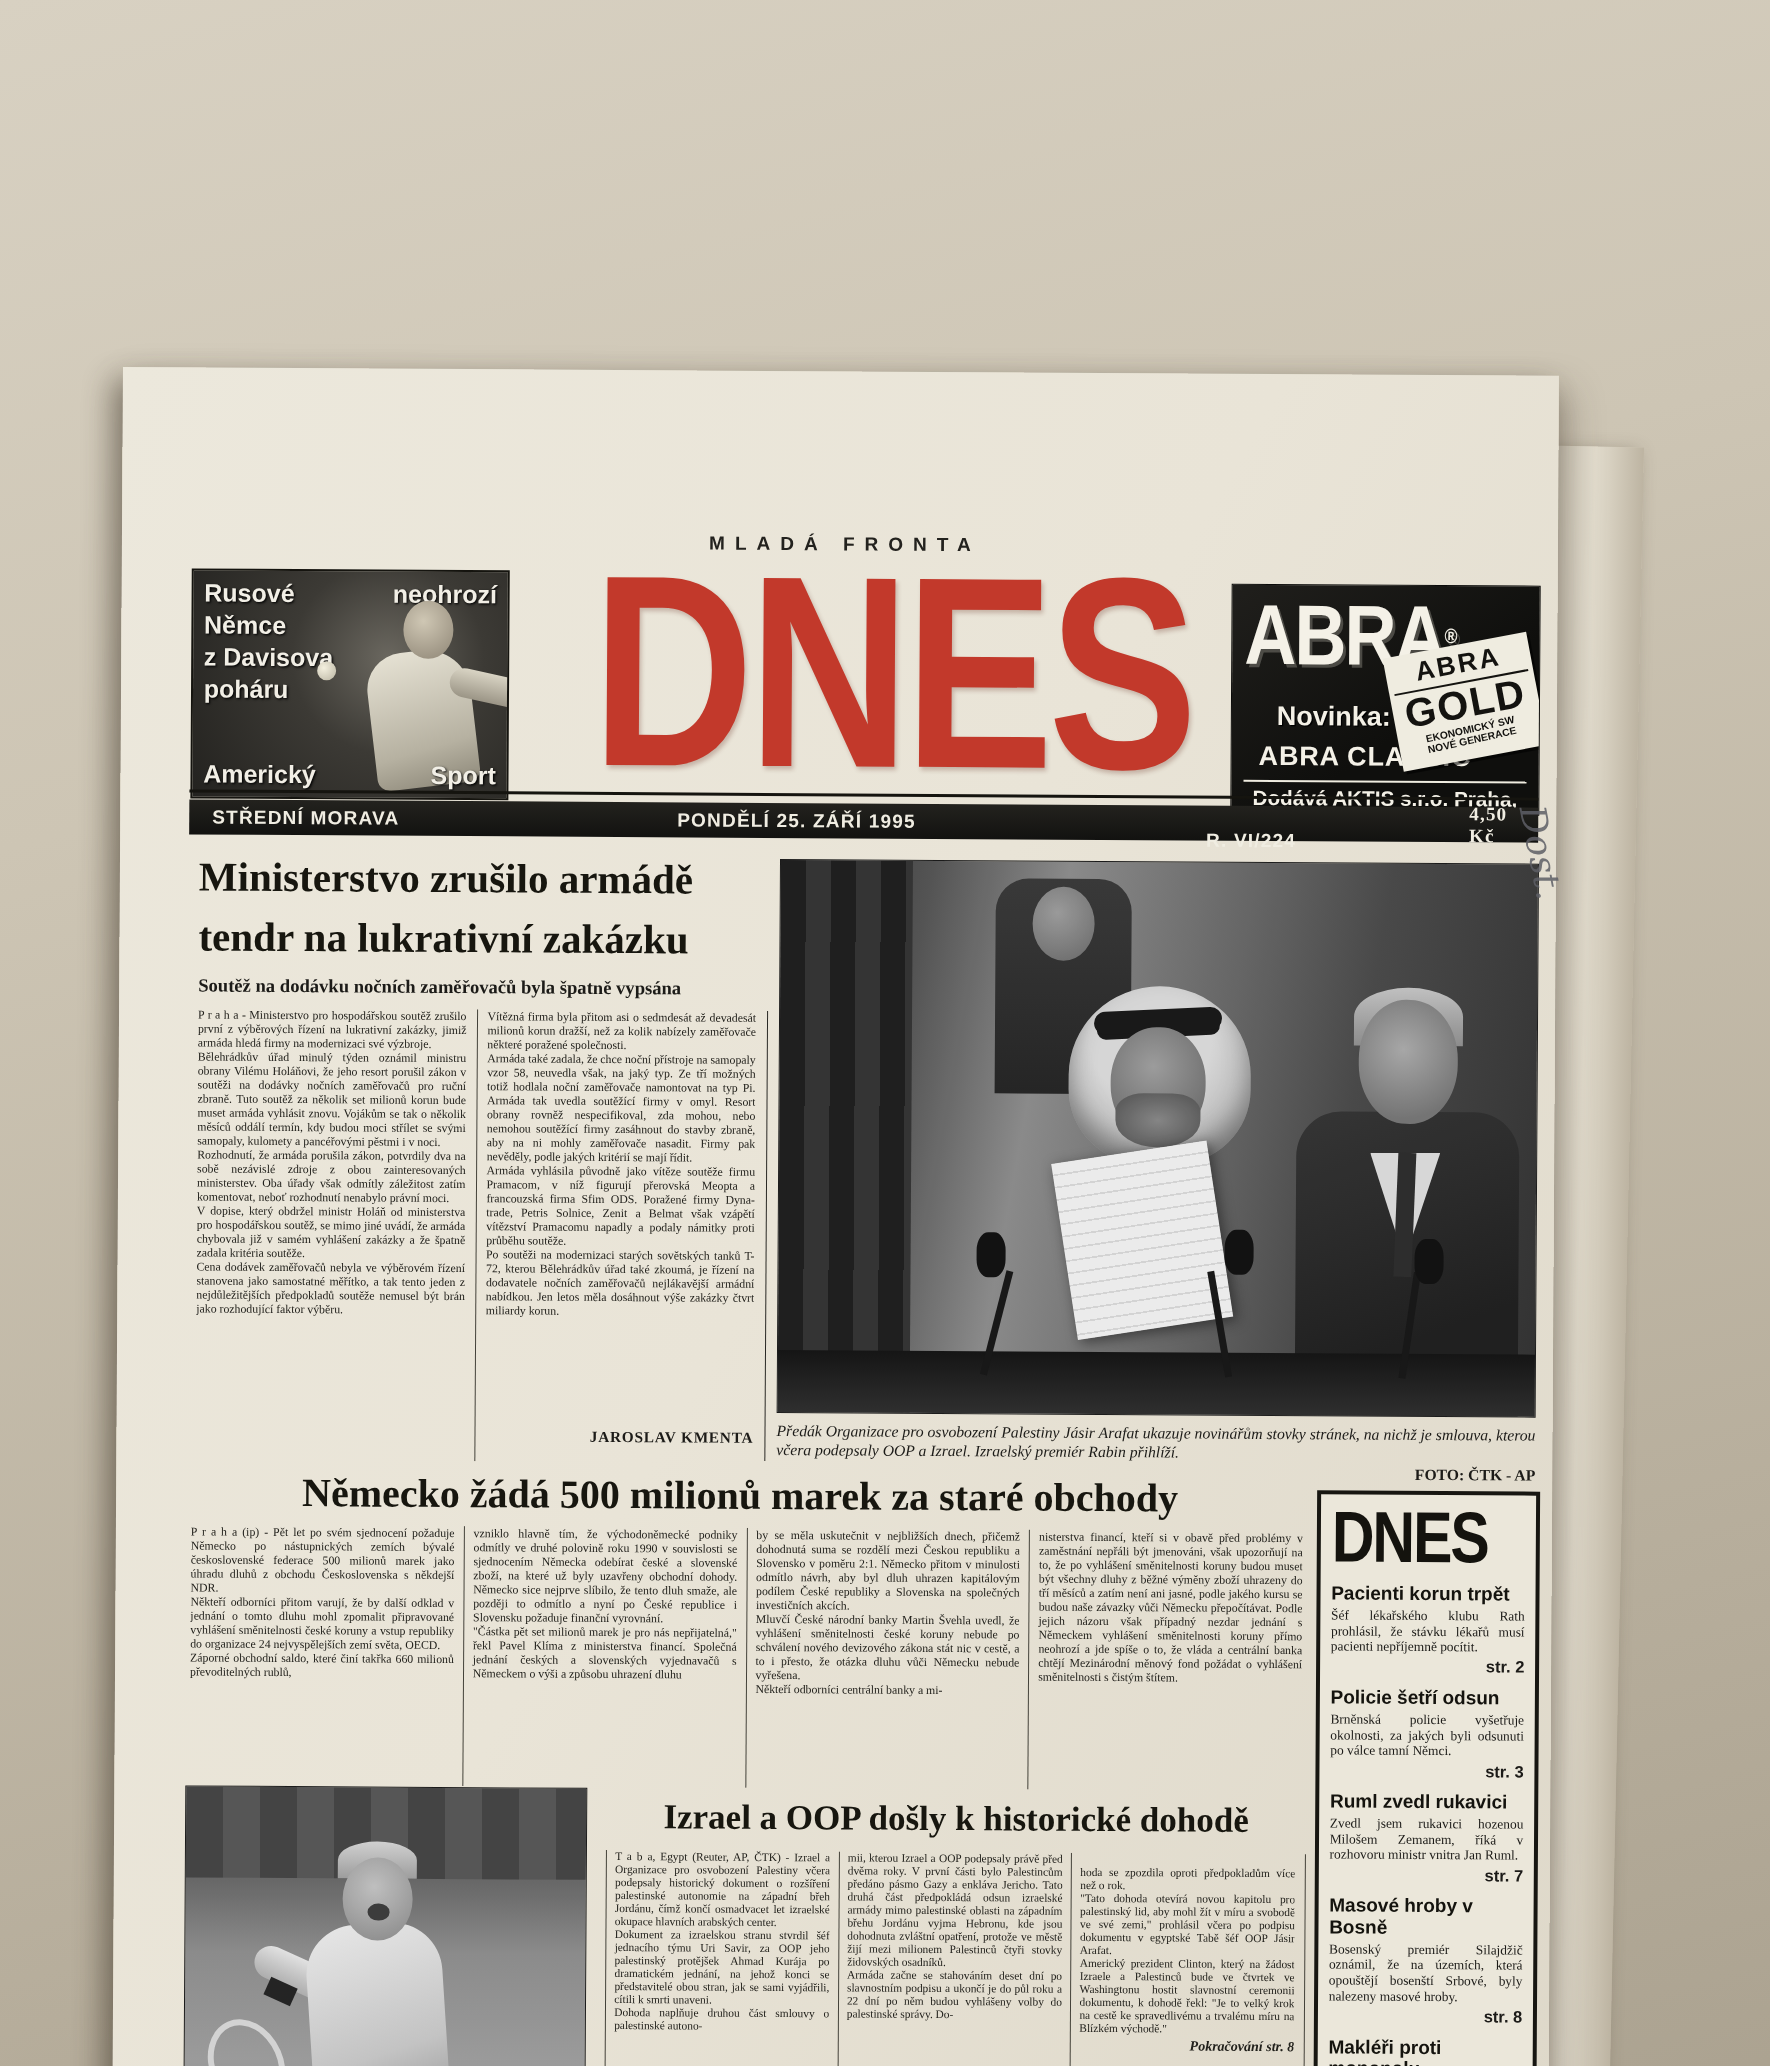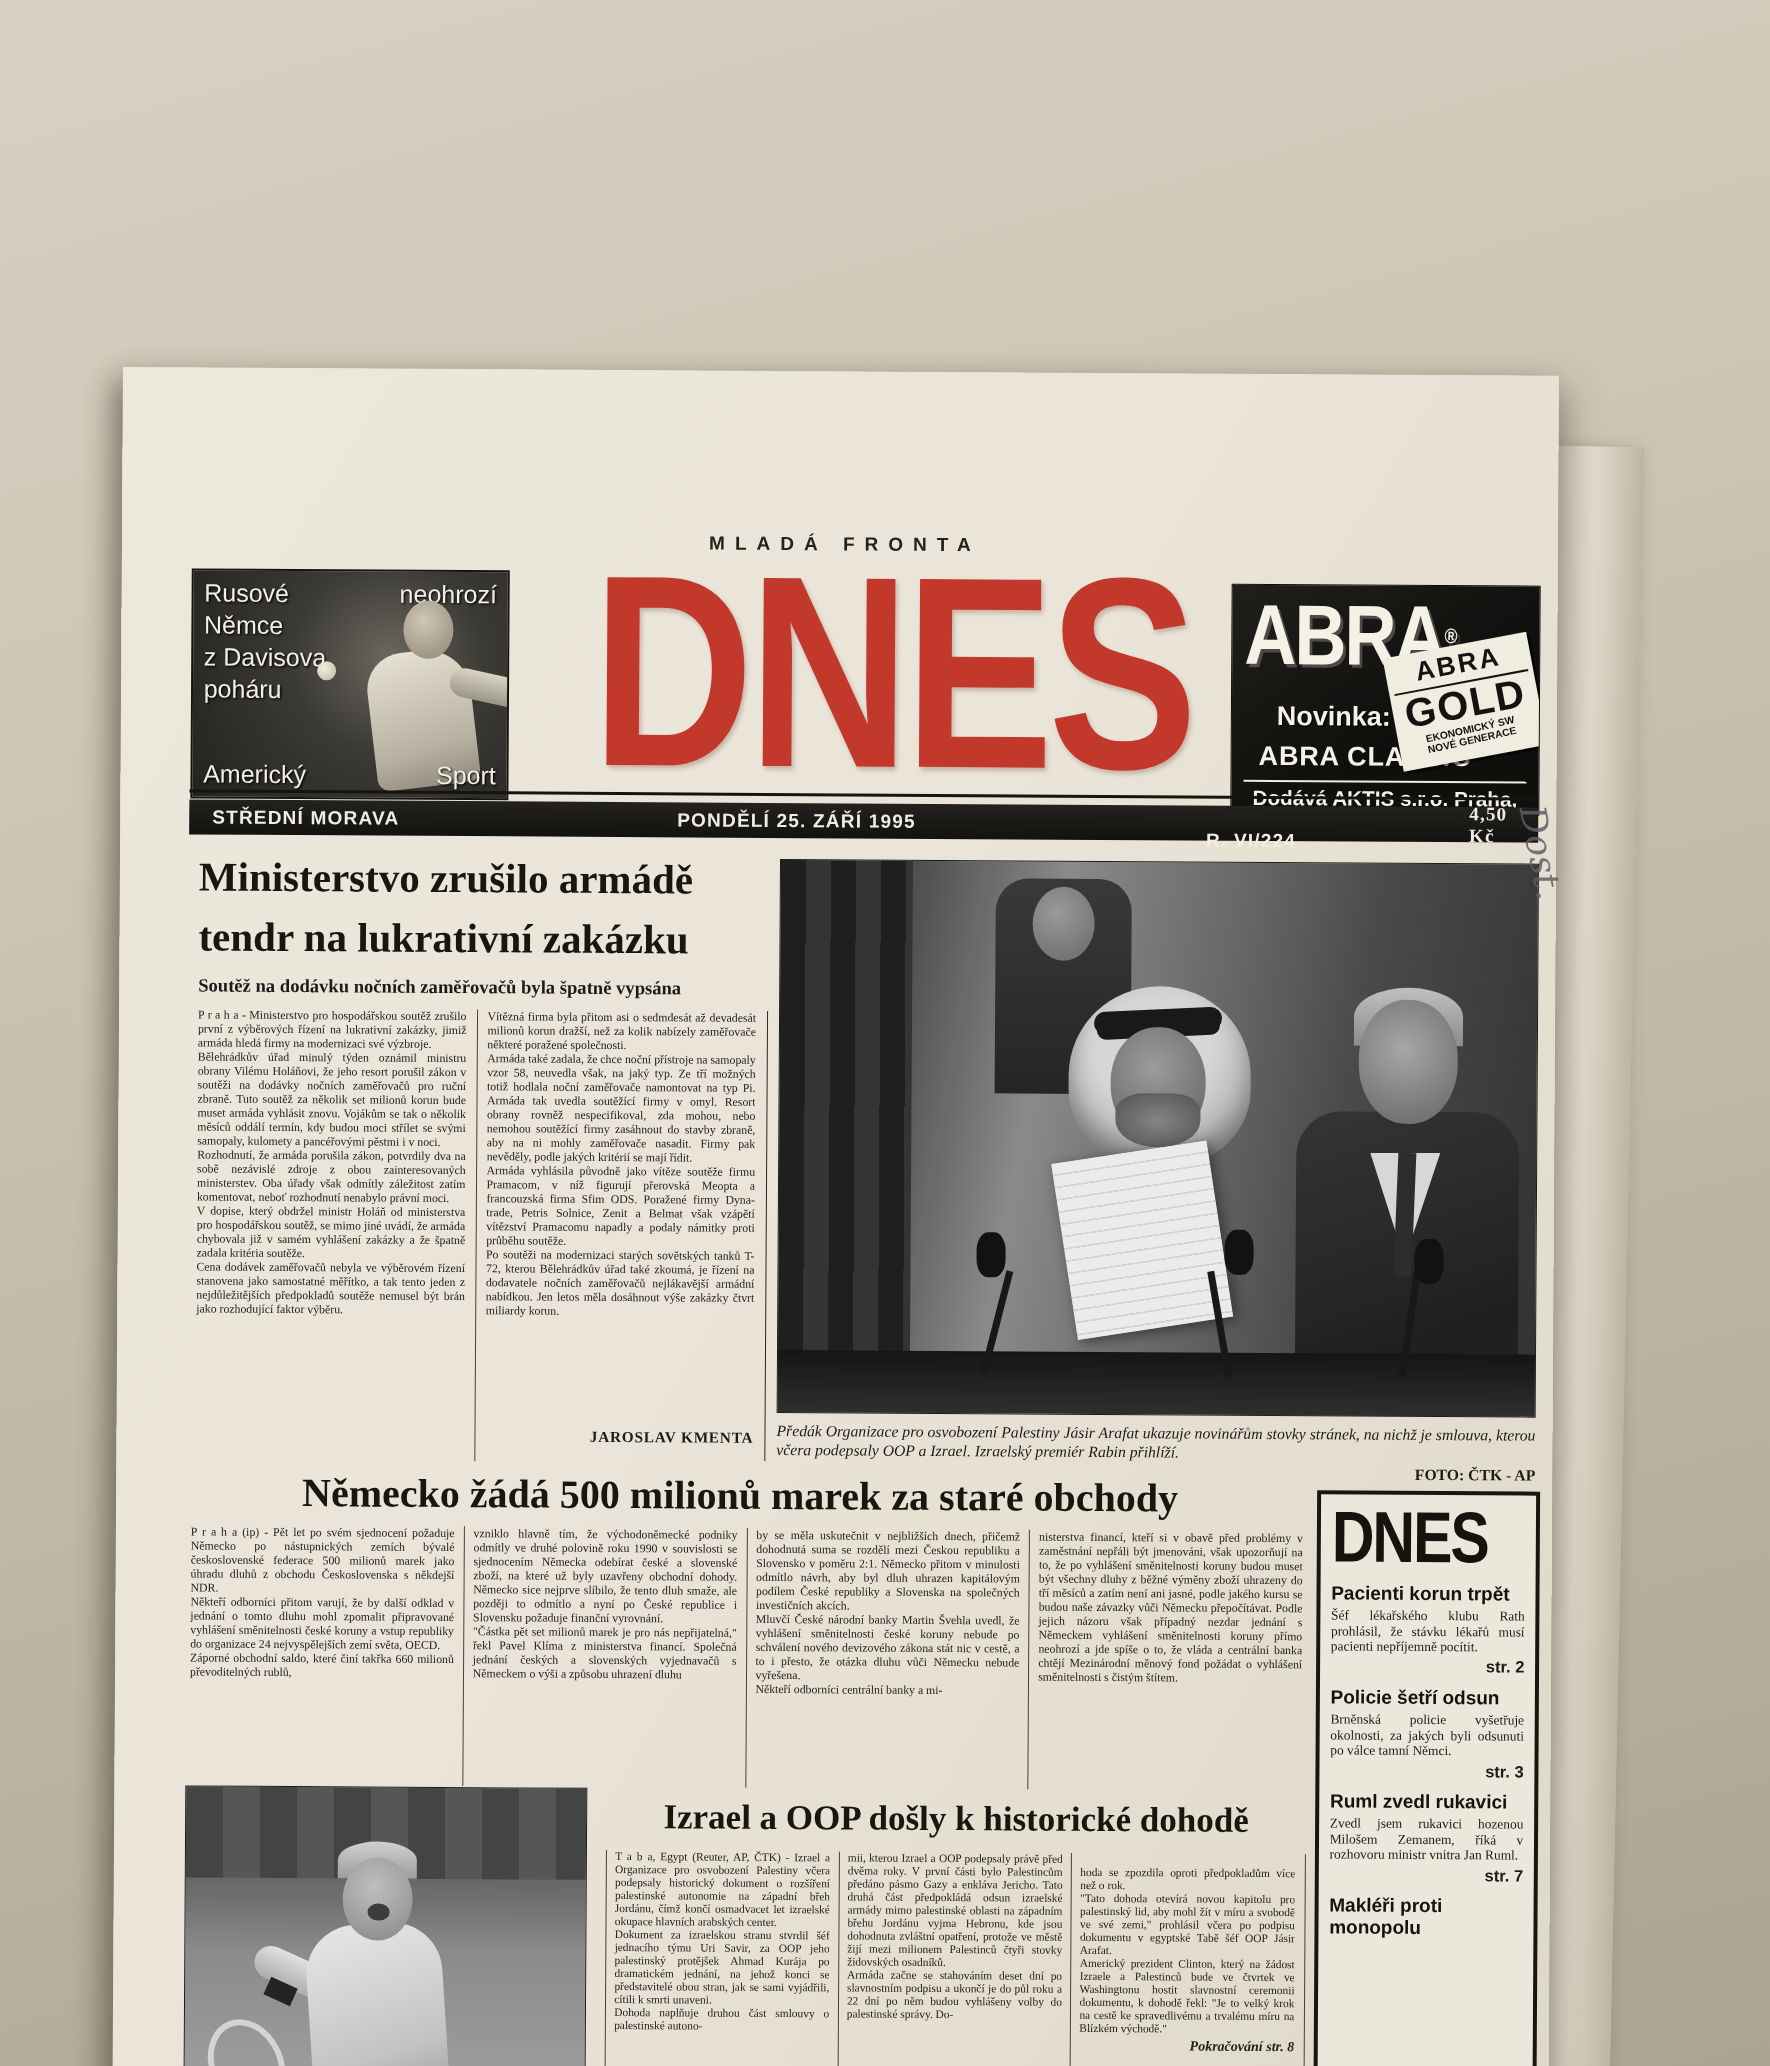--- a/index.html
+++ b/index.html
@@ -21,21 +21,21 @@
   .logo-wrap{left:405px;top:185px;width:636px;height:240px;text-align:center;overflow:visible;}
   .logo-wrap span{display:inline-block;font-weight:900;font-size:273px;line-height:231px;
        letter-spacing:-6.6px;color:#c2392b;transform:scale(.82,1);transform-origin:center top;
        text-shadow:2.5px 3.3px 5px rgba(90,30,20,.25);}
   
   .promo{left:70px;top:201px;width:314px;height:226px;background:
        radial-gradient(circle at 62% 38%, #6a675f 0%, #3c3a35 40%, #23221f 100%);
        border:2.5px solid #15140f;color:#f2efe6;overflow:hidden;}
   .promo .row{display:flex;justify-content:space-between;padding:7.4px 10.7px 0 10.7px;}
   .promo .ln{padding:0.8px 10.7px 0 10.7px;}
-  .promo b{font-weight:normal;font-size:25px;line-height:31px;text-shadow:1.2px 1.2px 2.5px #000;}
+  .promo b{font-weight:bold;font-size:25px;line-height:31px;text-shadow:1.2px 1.2px 2.5px #000;}
   .promo .bottom{position:absolute;left:0;right:0;bottom:7.4px;display:flex;justify-content:space-between;padding:0 10.7px;}
   .p-ball{position:absolute;left:124px;top:90px;width:19px;height:19px;border-radius:50%;
        background:radial-gradient(circle at 35% 35%,#f4f0df,#b9b4a2);}
   .p-torso{position:absolute;left:178px;top:79px;width:103px;height:136px;border-radius:37px 45px 12.4px 12.4px;
        background:linear-gradient(170deg,#e7e3d5,#b6b1a1 70%,#8e897a);transform:rotate(-7deg);}
   .p-head{position:absolute;left:210px;top:29px;width:50px;height:58px;border-radius:50%;
        background:radial-gradient(circle at 40% 35%,#cfc7b4,#8e8575);}
   .p-arm{position:absolute;left:256px;top:103px;width:95px;height:29px;border-radius:16.5px;
        background:linear-gradient(#d9d4c4,#9b9586);transform:rotate(12deg);}
   
@@ -272,20 +272,25 @@
         <div class="d-title sans">Policie šetří odsun</div>
         <div class="d-text">Brněnská policie vyšetřuje okolnosti, za jakých byli odsunuti po válce tamní Němci.</div>
         <div class="d-page sans">str. 3</div>
       </div>
       <div class="d-item">
         <div class="d-title sans">Ruml zvedl rukavici</div>
         <div class="d-text">Zvedl jsem rukavici hozenou Milošem Zemanem, říká v rozhovoru ministr vnitra Jan Ruml.</div>
         <div class="d-page sans">str. 7</div>
       </div>
       <div class="d-item">
+        <div class="d-title sans">Masové hroby v Bosně</div>
+        <div class="d-text">Bosenský premiér Silajdžič oznámil, že na územích, která opouštějí bosenští Srbové, byly nalezeny masové hroby.</div>
+        <div class="d-page sans">str. 8</div>
+      </div>
+      <div class="d-item">
         <div class="d-title sans">Makléři proti monopolu</div>
 
       </div>
     </div>
 
     <div class="abs korda photo-frame">
       <div class="k-band"></div>
       <div class="k-racket"></div>
 
       <div class="k-arm"></div>

